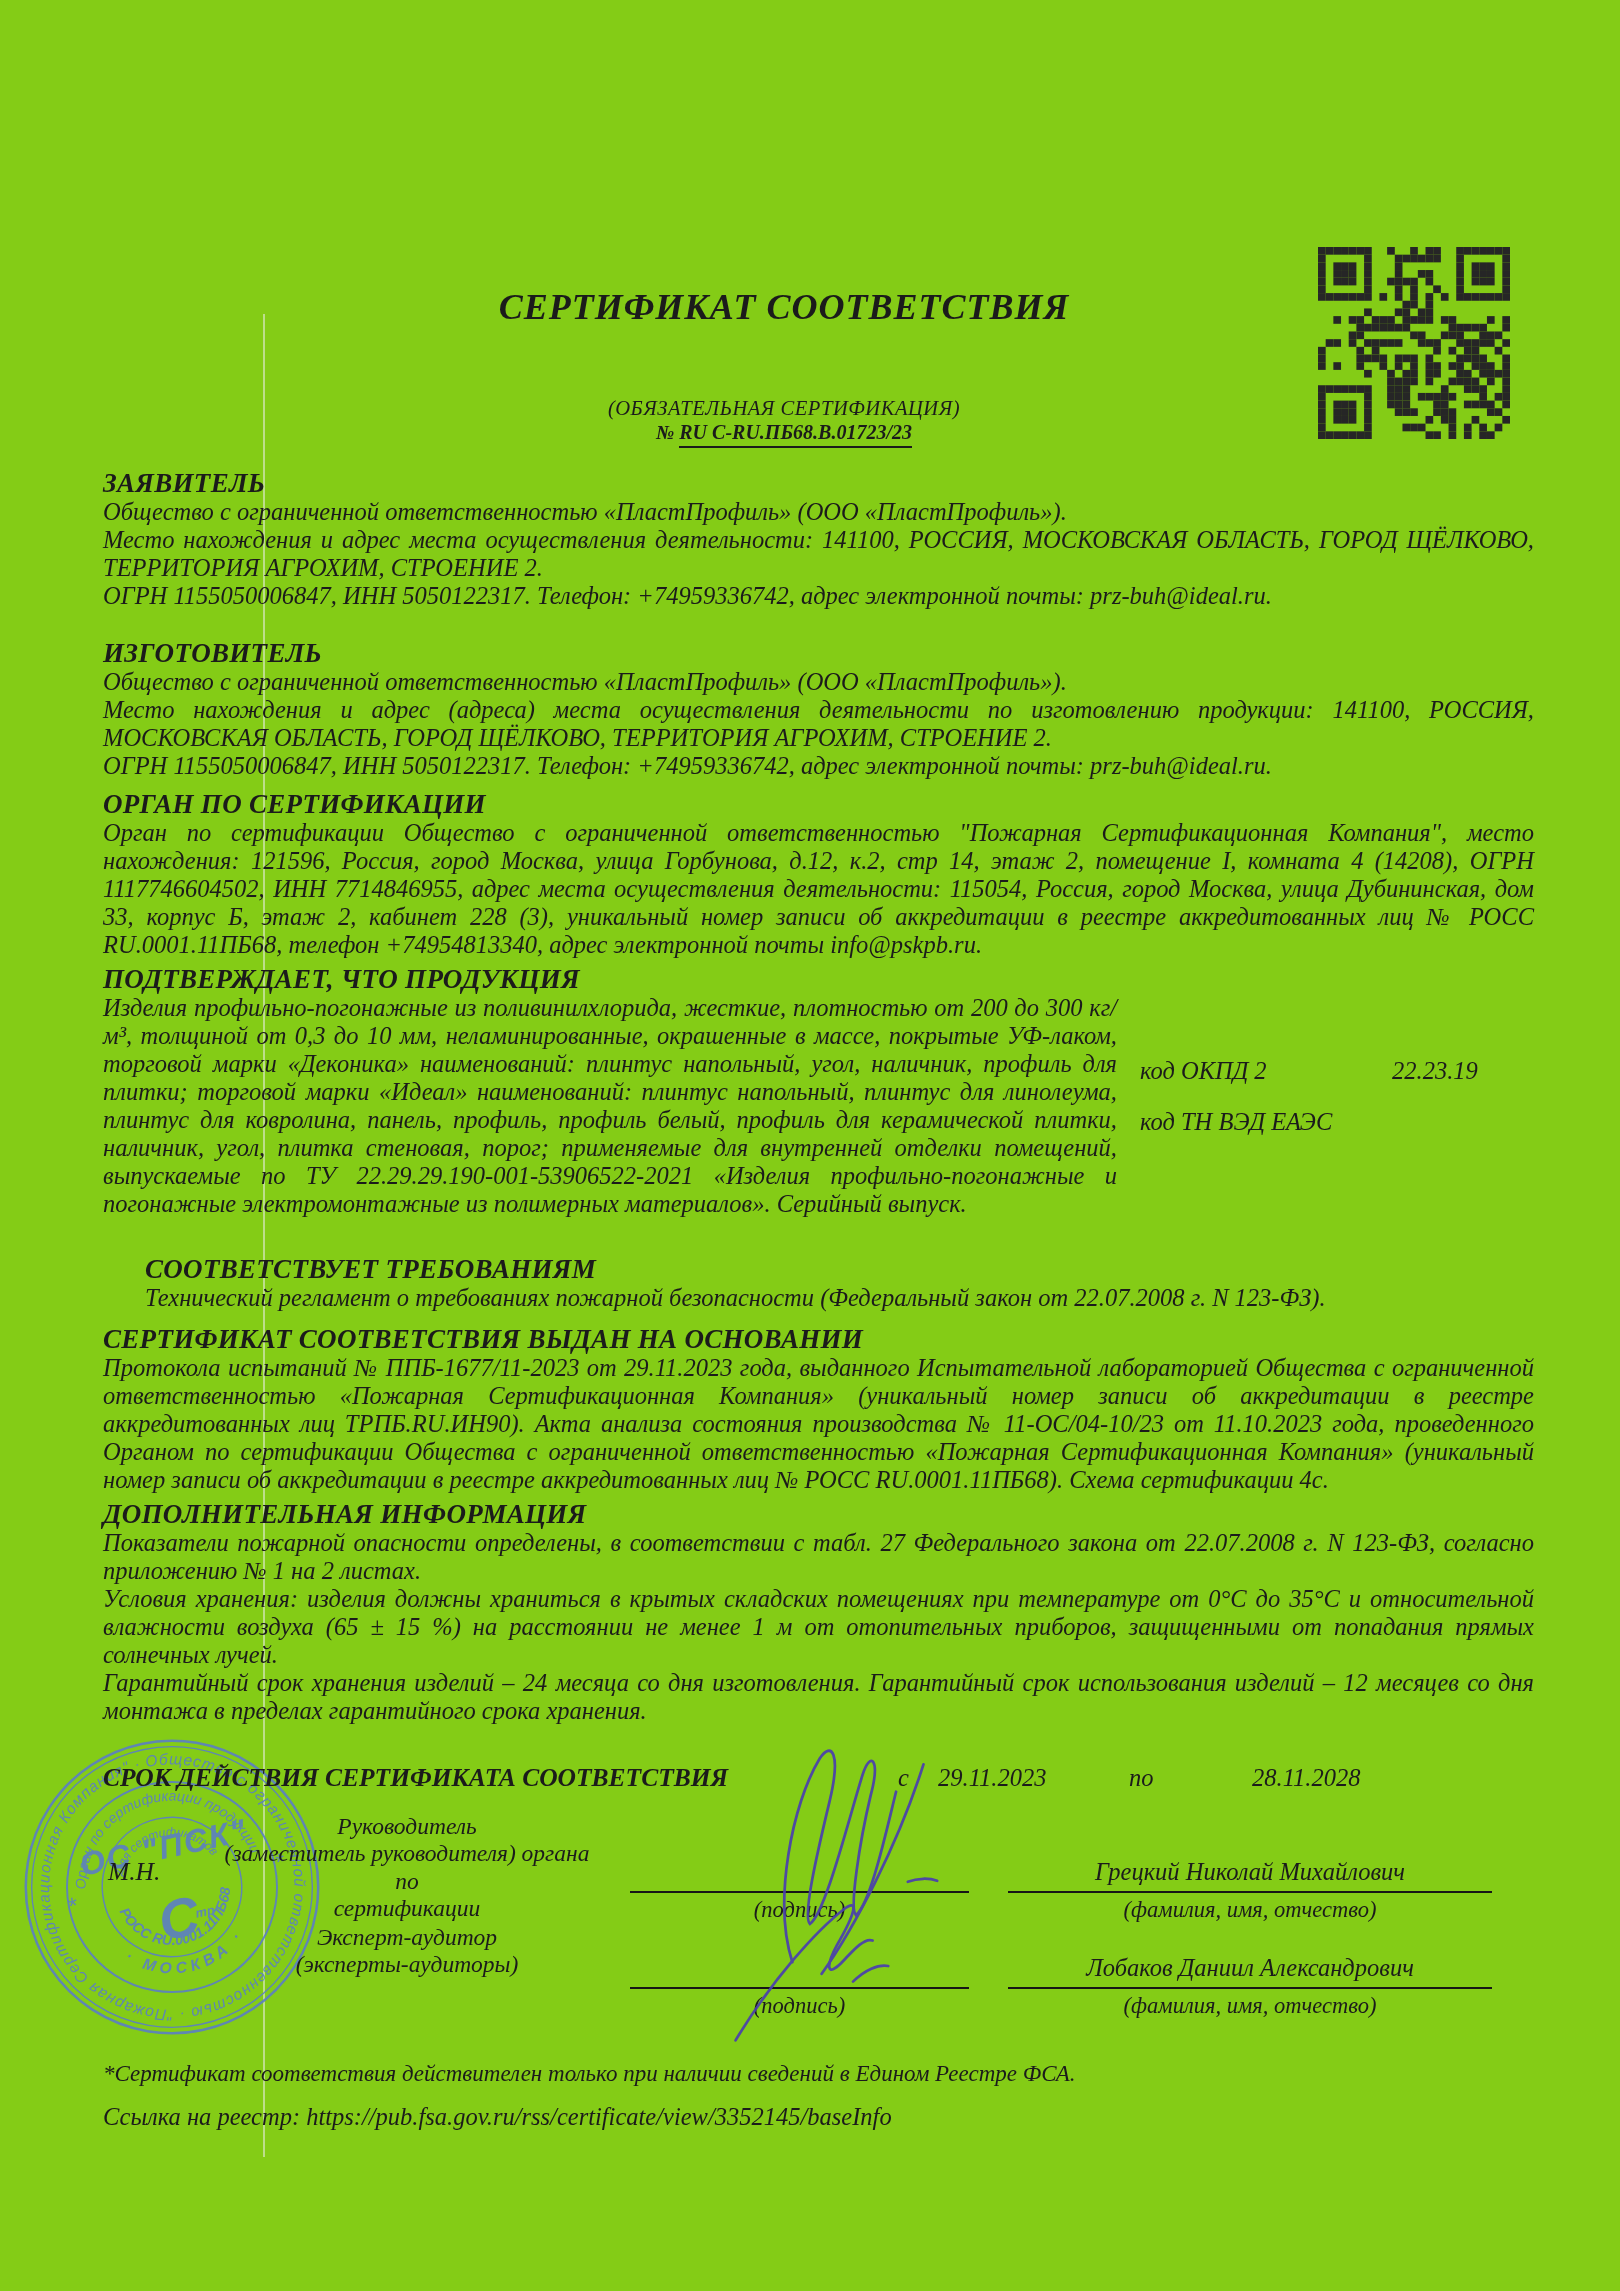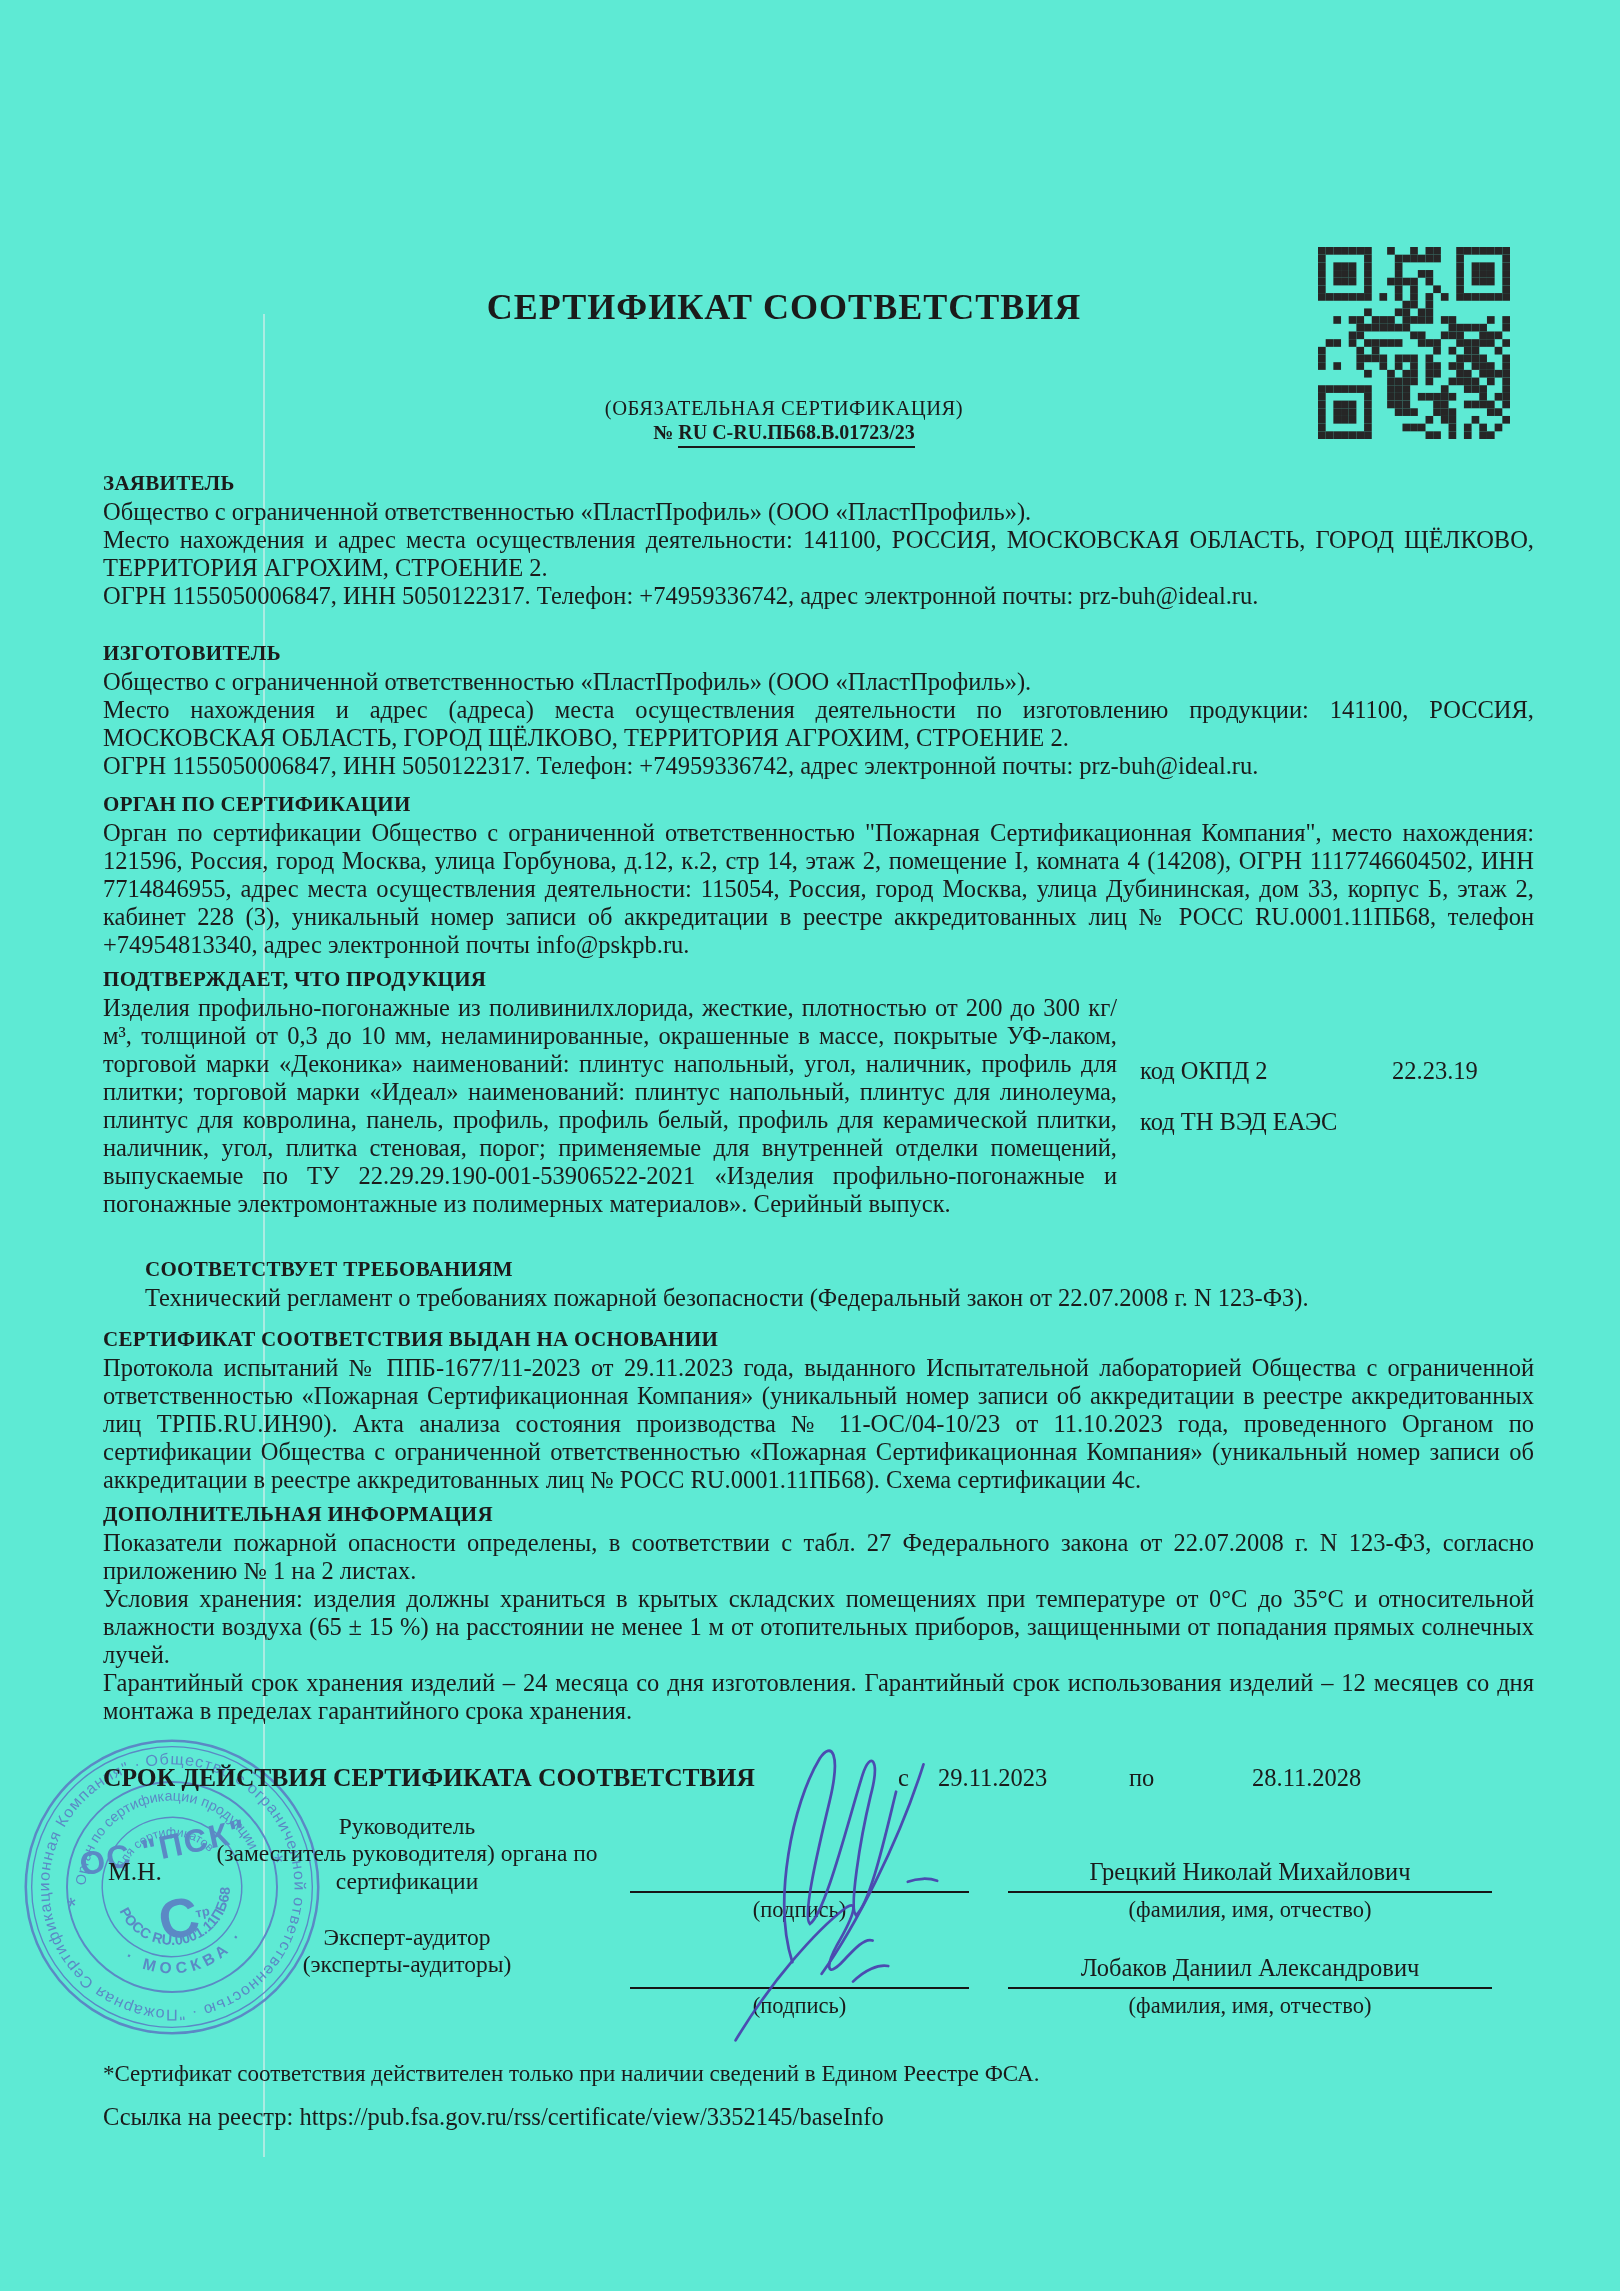--- a/index.html
+++ b/index.html
@@ -1,34 +1,35 @@
 <!DOCTYPE html>
 <html><head>
 <meta charset="utf-8">
 <style>
   html,body{margin:0;padding:0;background:#9a9a9a;}
   .page{
     position:relative;width:1620px;height:2292px;margin:0 auto;
-    background:#5eead4;color:#1b1b1b;overflow:hidden;
+    background:#84cc16;color:#1b1b1b;overflow:hidden;
     font-family:"Liberation Serif","DejaVu Serif",serif;
+    font-style:italic;
   }
   .fold{position:absolute;left:263px;top:314px;width:2px;height:1843px;background:#ededed;opacity:.55;}
   
   .doc-title{position:absolute;left:103px;top:286px;width:1362px;margin:0;text-align:center;
     font-size:36px;font-weight:bold;letter-spacing:1px;}
   .doc-subtitle{position:absolute;left:103px;top:377px;width:1362px;text-align:center;
     font-size:20.6px;letter-spacing:0.5px;margin-top:20px;}
   .doc-number{position:absolute;left:103px;top:421px;width:1362px;text-align:center;
     font-size:20px;font-weight:bold;}
   .doc-number .num{border-bottom:2.9px solid #1b1b1b;padding-bottom:2.9px;}
   
   .qr{position:absolute;left:1318px;top:247px;width:192px;height:192px;}
   
   .sec{position:absolute;left:103px;width:1431px;}
-  .sec h2{font-size:21px;font-weight:bold;margin:0;line-height:29px;letter-spacing:0.3px;}
+  .sec h2{font-size:27px;font-weight:bold;margin:0;line-height:29px;letter-spacing:0.3px;}
   .sec p{font-size:24.5px;line-height:28px;margin:0;text-align:justify;}
   .sec-applicant{top:469px;}
   .sec-manufacturer{top:639px;}
   .sec-certbody{top:790px;}
   .sec-product{top:965px;}
   .sec-product p{width:1014px;}
   .sec-conforms{top:1255px;margin-left:42px;}
   .sec-basis{top:1325px;}
   .sec-additional{top:1500px;}
   .code-label{position:absolute;font-size:24.5px;}

